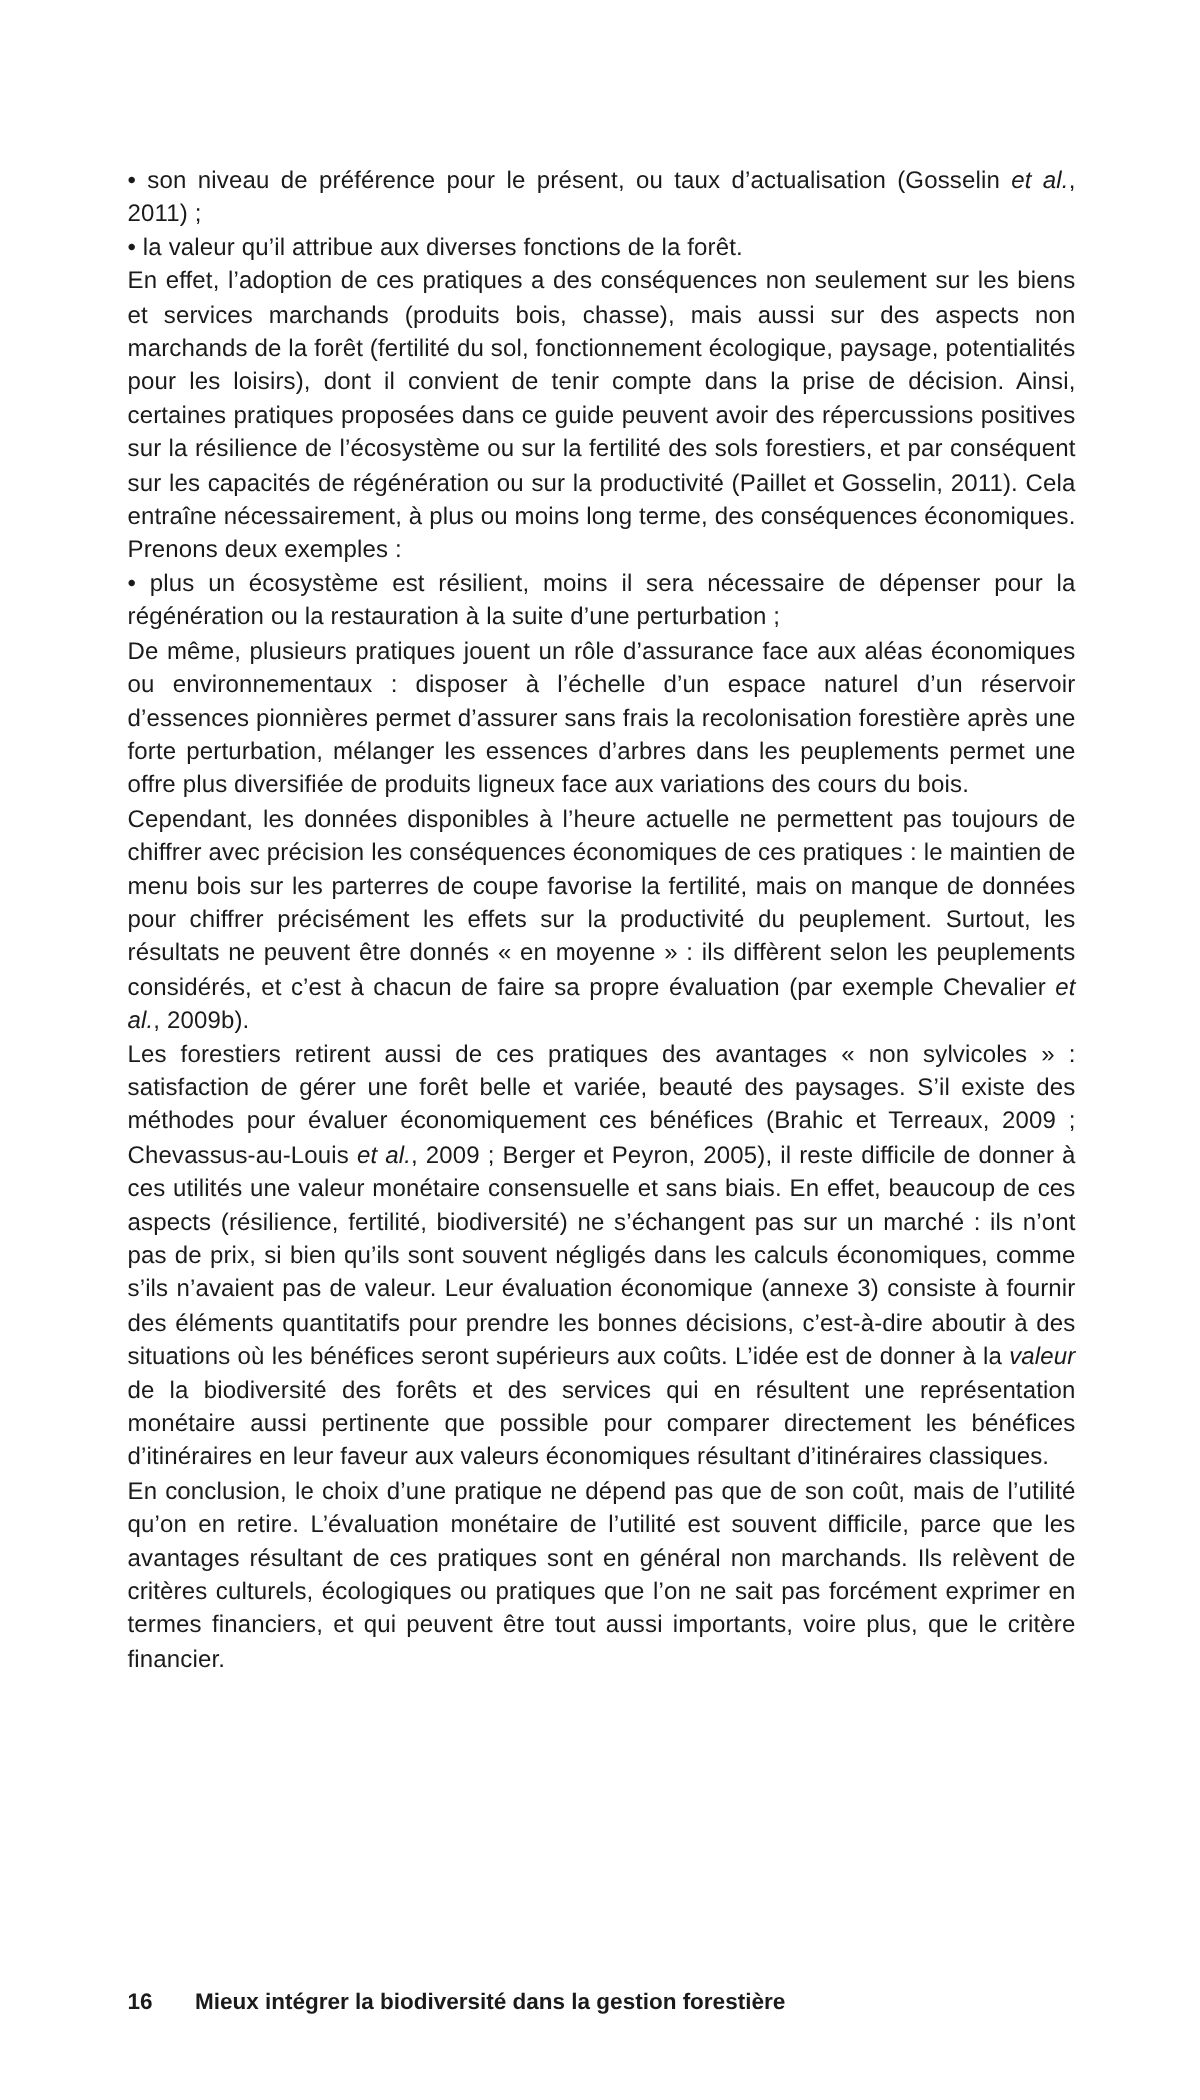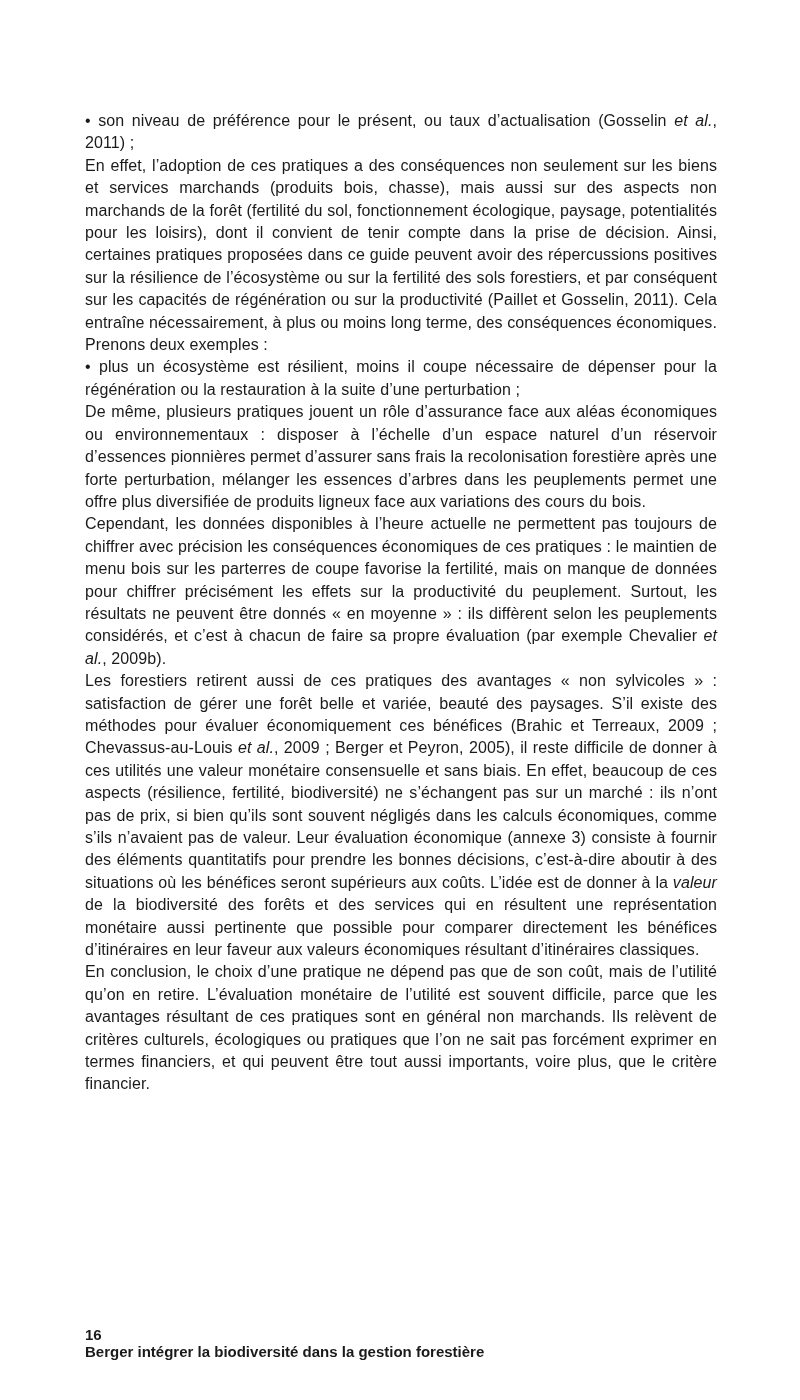--- a/index.html
+++ b/index.html
@@ -35,38 +35,38 @@
   .footer {
     position: absolute;
     left: 85px;
     top: 1326px;
     width: 632px;
     display: flex;
     align-items: baseline;
     font-size: 15px;
     font-weight: bold;
     color: #1a1a1a;
-    flex-direction: column;
   }
   .footer .page-number { width: 45px; }
   .footer .running-title { flex: 1; }
 </style>
 </head>
 <body>
 
 <div class="page">
 
   <div class="text-body">
       <p class="para"><span>• son niveau de préférence pour le présent, ou taux d’actualisation (Gosselin </span><span class="italic">et al.</span><span>, 2011) ;</span></p>
+      <p class="para"><span>• la valeur qu’il attribue aux diverses fonctions de la forêt.</span></p>
       <p class="para"><span>En effet, l’adoption de ces pratiques a des conséquences non seulement sur les biens et services marchands (produits bois, chasse), mais aussi sur des aspects non marchands de la forêt (fertilité du sol, fonctionnement écologique, paysage, potentialités pour les loisirs), dont il convient de tenir compte dans la prise de décision. Ainsi, certaines pratiques proposées dans ce guide peuvent avoir des répercussions positives sur la résilience de l’écosystème ou sur la fertilité des sols forestiers, et par conséquent sur les capacités de régénération ou sur la productivité (Paillet et Gosselin, 2011). Cela entraîne nécessairement, à plus ou moins long terme, des conséquences économiques. Prenons deux exemples :</span></p>
-      <p class="para"><span>• plus un écosystème est résilient, moins il coupe nécessaire de dépenser pour la régénération ou la restauration à la suite d’une perturbation ;</span></p>
+      <p class="para"><span>• plus un écosystème est résilient, moins il sera nécessaire de dépenser pour la régénération ou la restauration à la suite d’une perturbation ;</span></p>
       <p class="para"><span>De même, plusieurs pratiques jouent un rôle d’assurance face aux aléas économiques ou environnementaux : disposer à l’échelle d’un espace naturel d’un réservoir d’essences pionnières permet d’assurer sans frais la recolonisation forestière après une forte perturbation, mélanger les essences d’arbres dans les peuplements permet une offre plus diversifiée de produits ligneux face aux variations des cours du bois.</span></p>
       <p class="para"><span>Cependant, les données disponibles à l’heure actuelle ne permettent pas toujours de chiffrer avec précision les conséquences économiques de ces pratiques : le maintien de menu bois sur les parterres de coupe favorise la fertilité, mais on manque de données pour chiffrer précisément les effets sur la productivité du peuplement. Surtout, les résultats ne peuvent être donnés « en moyenne » : ils diffèrent selon les peuplements considérés, et c’est à chacun de faire sa propre évaluation (par exemple Chevalier </span><span class="italic">et al.</span><span>, 2009b).</span></p>
       <p class="para"><span>Les forestiers retirent aussi de ces pratiques des avantages « non sylvicoles » : satisfaction de gérer une forêt belle et variée, beauté des paysages. S’il existe des méthodes pour évaluer économiquement ces bénéfices (Brahic et Terreaux, 2009 ; Chevassus-au-Louis </span><span class="italic">et al.</span><span>, 2009 ; Berger et Peyron, 2005), il reste difficile de donner à ces utilités une valeur monétaire consensuelle et sans biais. En effet, beaucoup de ces aspects (résilience, fertilité, biodiversité) ne s’échangent pas sur un marché : ils n’ont pas de prix, si bien qu’ils sont souvent négligés dans les calculs économiques, comme s’ils n’avaient pas de valeur. Leur évaluation économique (annexe 3) consiste à fournir des éléments quantitatifs pour prendre les bonnes décisions, c’est-à-dire aboutir à des situations où les bénéfices seront supérieurs aux coûts. L’idée est de donner à la </span><span class="italic">valeur</span><span> de la biodiversité des forêts et des services qui en résultent une représentation monétaire aussi pertinente que possible pour comparer directement les bénéfices d’itinéraires en leur faveur aux valeurs économiques résultant d’itinéraires classiques.</span></p>
       <p class="para"><span>En conclusion, le choix d’une pratique ne dépend pas que de son coût, mais de l’utilité qu’on en retire. L’évaluation monétaire de l’utilité est souvent difficile, parce que les avantages résultant de ces pratiques sont en général non marchands. Ils relèvent de critères culturels, écologiques ou pratiques que l’on ne sait pas forcément exprimer en termes financiers, et qui peuvent être tout aussi importants, voire plus, que le critère financier.</span></p>
     </div>
 
   <div class="footer">
     <span class="page-number">16</span>
-    <span class="running-title">Berger intégrer la biodiversité dans la gestion forestière</span>
+    <span class="running-title">Mieux intégrer la biodiversité dans la gestion forestière</span>
   </div>
 
 </div>
 
 </body></html>

